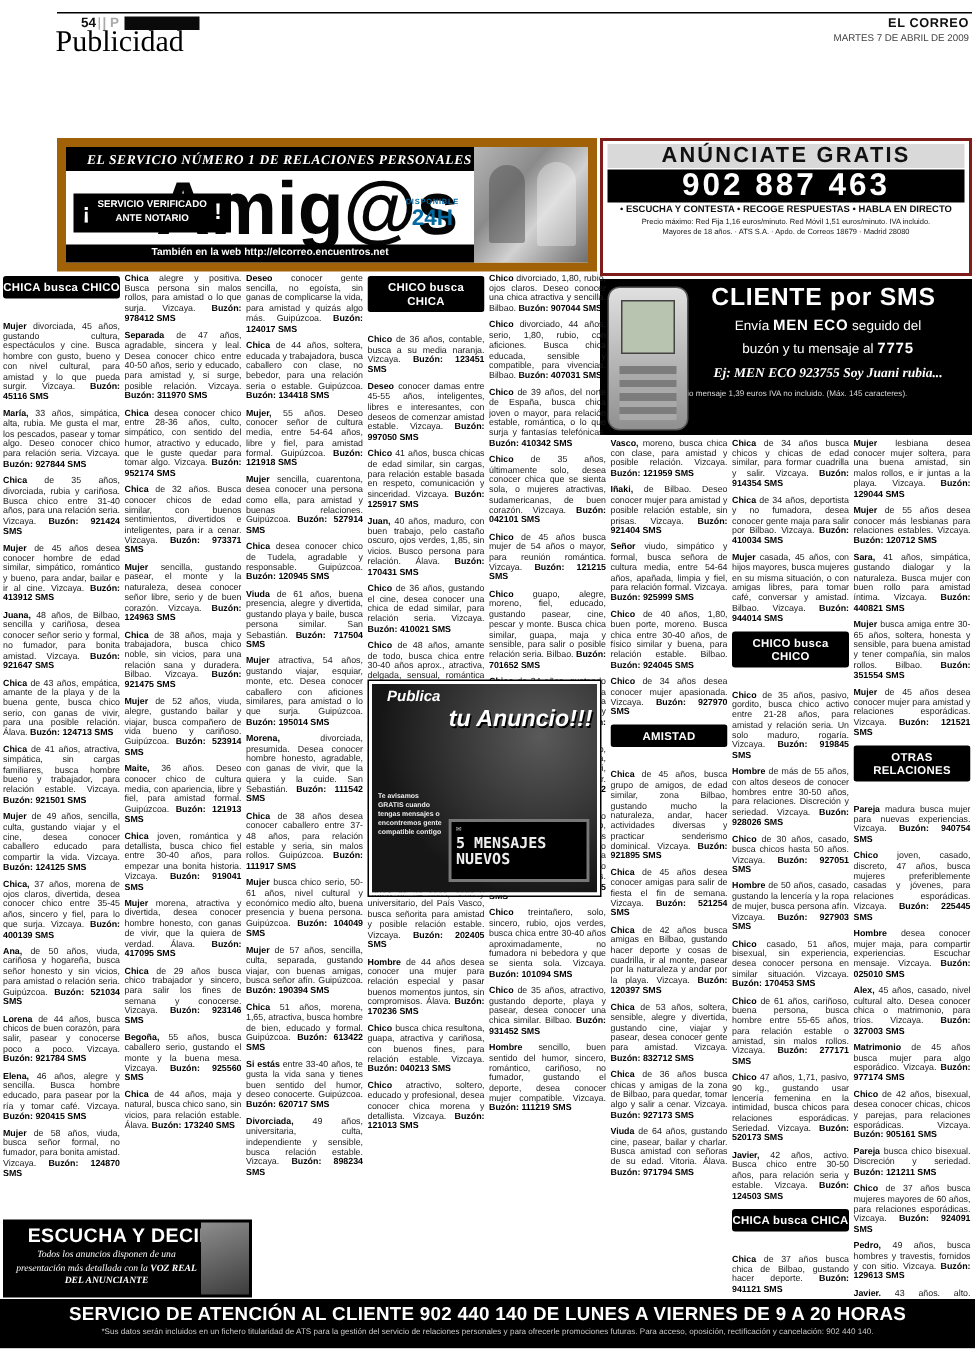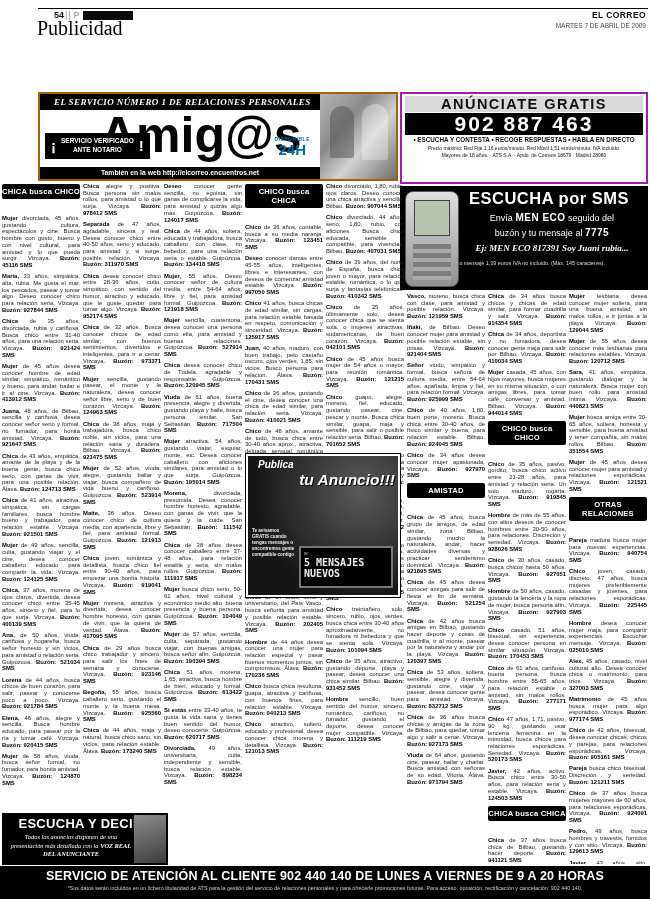--- a/index.html
+++ b/index.html
@@ -9,39 +9,39 @@
   .top-rule{position:absolute;left:38px;right:2px;top:8px;border-top:1.5px solid #000;}
   .pg-block{position:absolute;left:38px;top:10px;font-size:9px;font-weight:bold;white-space:nowrap;padding-left:16px;}
   .pg-block .sep{color:#999;font-weight:normal;margin:0 1px;}
   .pg-block .code{color:#aaa;}
   .pg-bar{display:inline-block;width:50px;height:9px;background:#0a0a0a;vertical-align:middle;margin-left:4px;}
   .pub-title{position:absolute;left:37px;top:17px;font-family:"Liberation Serif",serif;font-size:20px;color:#000;}
   .masthead{position:absolute;right:4px;top:10px;text-align:right;}
   .paper-name{font-size:8.5px;font-weight:bold;letter-spacing:.4px;}
   .paper-date{font-size:6.5px;color:#444;margin-top:2px;}
   
-  .banner{position:absolute;left:38px;top:92px;width:360px;height:89px;background:#fff;border:2px solid #a16207;box-sizing:border-box;}
+  .banner{position:absolute;left:38px;top:92px;width:360px;height:89px;background:#fff;border:6px solid #a16207;box-sizing:border-box;}
   .banner-tagline{position:absolute;top:0;left:0;right:76px;height:16px;background:#000;color:#fff;
     font-family:"Liberation Serif",serif;font-style:italic;font-weight:bold;font-size:9px;line-height:16px;
     padding-left:14px;letter-spacing:.4px;white-space:nowrap;overflow:hidden;}
   .banner-photo{position:absolute;right:0;top:0;bottom:0;width:76px;
     background:linear-gradient(130deg,#b5b5b5 0%,#8b8b8b 35%,#d2d2d2 60%,#6f6f6f 100%);}
   .banner-photo::before{content:"";position:absolute;left:10px;top:12px;width:24px;height:52px;border-radius:12px 12px 2px 2px;background:#55555588;}
   .banner-photo::after{content:"";position:absolute;right:8px;top:10px;width:26px;height:56px;border-radius:13px 13px 2px 2px;background:#ffffff55;}
   .brand{position:absolute;top:12px;left:60px;font-size:50px;font-weight:bold;letter-spacing:0px;color:#050505;}
   .badge{position:absolute;left:5px;bottom:20px;background:#000;color:#fff;padding:3px 6px;
     font-size:6.5px;font-weight:bold;text-align:center;line-height:1.35;display:flex;align-items:center;gap:5px;}
   .badge .excl{font-size:15px;font-weight:bold;}
   .disponible{position:absolute;right:86px;bottom:22px;text-align:center;color:#0369a1;}
   .disp-label{font-size:5px;font-weight:bold;letter-spacing:.5px;}
   .disp-hours{font-size:15px;font-weight:bold;line-height:1;}
   .banner-web{position:absolute;bottom:0;left:0;right:76px;height:12px;background:#000;color:#fff;
     font-size:6.8px;font-weight:bold;text-align:center;line-height:12px;white-space:nowrap;}
   
-  .anun{position:absolute;left:400px;top:92px;width:248px;height:92px;border:2px solid #a21caf;background:#fff;box-sizing:border-box;}
+  .anun{position:absolute;left:400px;top:92px;width:248px;height:92px;border:2px solid #7f1d1d;background:#fff;box-sizing:border-box;}
   .anun-title{margin:2px 3px 1px;background:#d9d9d9;text-align:center;font-weight:bold;font-size:14.5px;letter-spacing:1.5px;}
   .anun-phone{background:#000;color:#fff;font-weight:bold;text-align:center;font-size:21px;margin:0 3px;letter-spacing:2px;line-height:1.05;}
   .anun-feat{font-size:6.3px;font-weight:bold;text-align:center;margin:1px 0;white-space:nowrap;}
   .anun-legal{font-size:5px;text-align:center;line-height:1.3;color:#111;padding:1px 4px 0;}
   
   .cont{position:absolute;left:400px;top:186px;width:248px;height:104px;background:#000;color:#fff;box-sizing:border-box;}
   .cont-title{font-size:16.5px;font-weight:bold;text-align:center;padding-top:3px;letter-spacing:.5px;margin-left:50px;}
   .cont-line{font-size:9px;text-align:center;margin:4px 0 0 56px;}
   .cont-line b{font-size:10px;letter-spacing:.5px;}
   .cont-example{font-family:"Liberation Serif",serif;font-style:italic;font-weight:bold;font-size:9px;text-align:center;margin:5px 0 0 56px;}
@@ -122,28 +122,28 @@
     <div class="anun-phone">902 887 463</div>
     <div class="anun-feat">• ESCUCHA Y CONTESTA  • RECOGE RESPUESTAS  • HABLA EN DIRECTO</div>
     <div class="anun-legal"><span>Precio máximo: Red Fija 1,16 euros/minuto. Red Móvil 1,51 euros/minuto. IVA incluido.</span><br><span>Mayores de 18 años. · ATS S.A. · Apdo. de Correos 18679 · Madrid 28080</span></div>
   </div>
 
   <div class="cont">
     <div class="phone-img">
       <div class="screen"></div>
       <div class="keys"></div>
     </div>
-    <div class="cont-title">ESCUCHA por SMS</div>
+    <div class="cont-title">CLIENTE por SMS</div>
     <div class="cont-line">
       <span>Envía</span> <b>MEN ECO</b> <span>seguido del</span>
     </div>
     <div class="cont-line">
       <span>buzón y tu mensaje al</span> <b>7775</b>
     </div>
-    <div class="cont-example">Ej: MEN ECO 817391 Soy Juani rubia...</div>
+    <div class="cont-example">Ej: MEN ECO 923755 Soy Juani rubia...</div>
     <div class="cont-legal">Precio mensaje 1,39 euros IVA no incluido. (Máx. 145 caracteres).</div>
   </div>
 
   <div class="col c1">
       <div class="sec-header">CHICA busca CHICO</div>
       <p class="ad"><b>Mujer </b>divorciada, 45 años, gustando cultura, espectáculos y cine. Busca hombre con gusto, bueno y con nivel cultural, para amistad y lo que pueda surgir. Vizcaya. <b>Buzón: 45116 </b><b>SMS</b></p>
       <p class="ad"><b>María, </b>33 años, simpática, alta, rubia. Me gusta el mar, los pescados, pasear y tomar algo. Deseo conocer chico para relación seria. Vizcaya. <b>Buzón: 927844 </b><b>SMS</b></p>
       <p class="ad"><b>Chica </b>de 35 años, divorciada, rubia y cariñosa. Busca chico entre 31-40 años, para una relación seria. Vizcaya. <b>Buzón: 921424 </b><b>SMS</b></p>
       <p class="ad"><b>Mujer </b>de 45 años desea conocer hombre de edad similar, simpático, romántico y bueno, para andar, bailar e ir al cine. Vizcaya. <b>Buzón: 413912 </b><b>SMS</b></p>
       <p class="ad"><b>Juana, </b>48 años, de Bilbao, sencilla y cariñosa, desea conocer señor serio y formal, no fumador, para bonita amistad. Vizcaya. <b>Buzón: 921647 </b><b>SMS</b></p>

